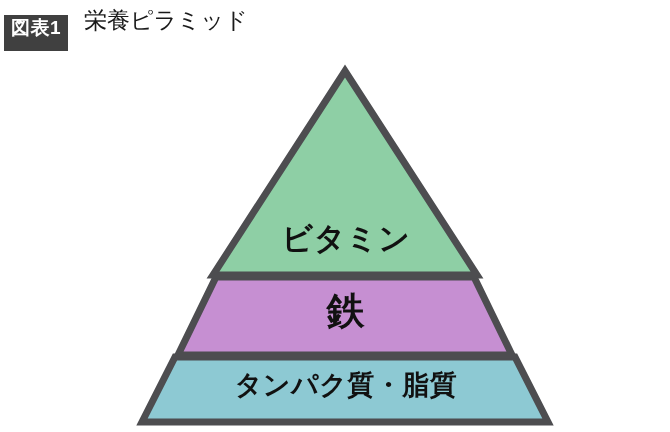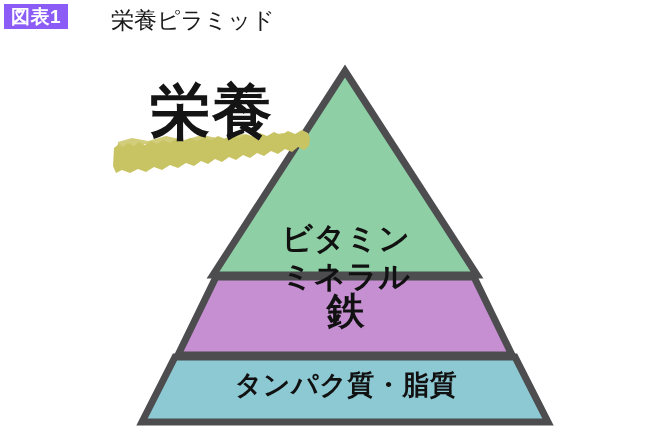--- a/index.html
+++ b/index.html
@@ -20,43 +20,42 @@
   #header {
     position: absolute;
     left: 0;
     top: 0;
     width: 670px;
     height: 44px;
   }
   #figure-badge {
     position: absolute;
     left: 4px;
-    top: 4px;
-    height: 25px;
+    top: 15px;
+    height: 36px;
     padding: 0 7px;
-    background: #8b5cf6;
+    background: #404040;
     color: #ffffff;
     font-size: 19px;
     font-weight: 700;
     line-height: 25px;
     letter-spacing: 0.5px;
     white-space: nowrap;
     display: block;
   }
   #page-title {
     position: absolute;
     left: 84px;
     top: 5px;
     height: 30px;
     line-height: 30px;
     font-size: 23px;
     font-weight: 400;
     color: #1a1a1a;
     white-space: nowrap;
-    margin-left: 27px;
   }
 
   
   #pyramid-area {
     position: absolute;
     left: 0;
     top: 44px;
     width: 670px;
     height: 388px;
   }
@@ -144,41 +143,20 @@
 
     <polygon points="175,313 515,313 548,378 142,378" fill="#8dc9d3" stroke="#4d4d50" stroke-width="7" stroke-linejoin="miter"></polygon>
 
     <polygon points="216,233 474,233 512,311 178,311" fill="#c68fd2" stroke="#4d4d50" stroke-width="7" stroke-linejoin="miter"></polygon>
 
     <polygon points="345,27 477,231 213,231" fill="#8ecfa5" stroke="#4d4d50" stroke-width="7" stroke-linejoin="miter"></polygon>
   </svg>
 
   <div class="tier-label" id="tier-top-label">
     <div>ビタミン</div>
-    <div>ミネラル</div>
   </div>
 
   <div class="tier-label" id="tier-mid-label">鉄</div>
 
   <div class="tier-label" id="tier-base-label">タンパク質・脂質</div>
 
-  <div id="brush-label">
-    <svg id="brush-stroke" viewBox="0 0 200 115" xmlns="http://www.w3.org/2000/svg">
-      <path fill="#c9c463" d="
-        M2,76
-        L7,72 L11,75 L16,71 L22,74 L27,70 L33,73 L39,69 L45,72 L51,68
-        L58,71 L64,67 L71,70 L78,66 L85,69 L92,65 L99,68 L106,64
-        L113,67 L120,63 L127,66 L134,62 L141,65 L148,61 L155,64
-        L162,60 L169,63 L176,59 L183,62 L190,58 L196,61 L198,66
-        L197,74 L192,78 L186,75 L180,80 L173,77 L166,82 L159,79
-        L152,84 L145,81 L138,86 L131,83 L124,88 L117,85 L110,90
-        L103,87 L96,92 L89,89 L82,94 L74,91 L66,96 L58,93
-        L50,98 L42,95 L34,100 L26,97 L18,101 L10,98 L4,101 L1,94
-        Z"></path>
-      <path fill="#c9c463" opacity="0.85" d="
-        M6,70 L20,66 L36,69 L54,64 L72,68 L90,63 L110,67 L130,62
-        L150,66 L170,61 L188,65 L194,71 L186,68 L168,72 L150,69
-        L130,73 L110,70 L90,74 L70,71 L50,75 L32,72 L16,76 L5,78 Z"></path>
-    </svg>
-    <div id="brush-text">栄養</div>
-  </div>
 
 </div>
 
 </body></html>

